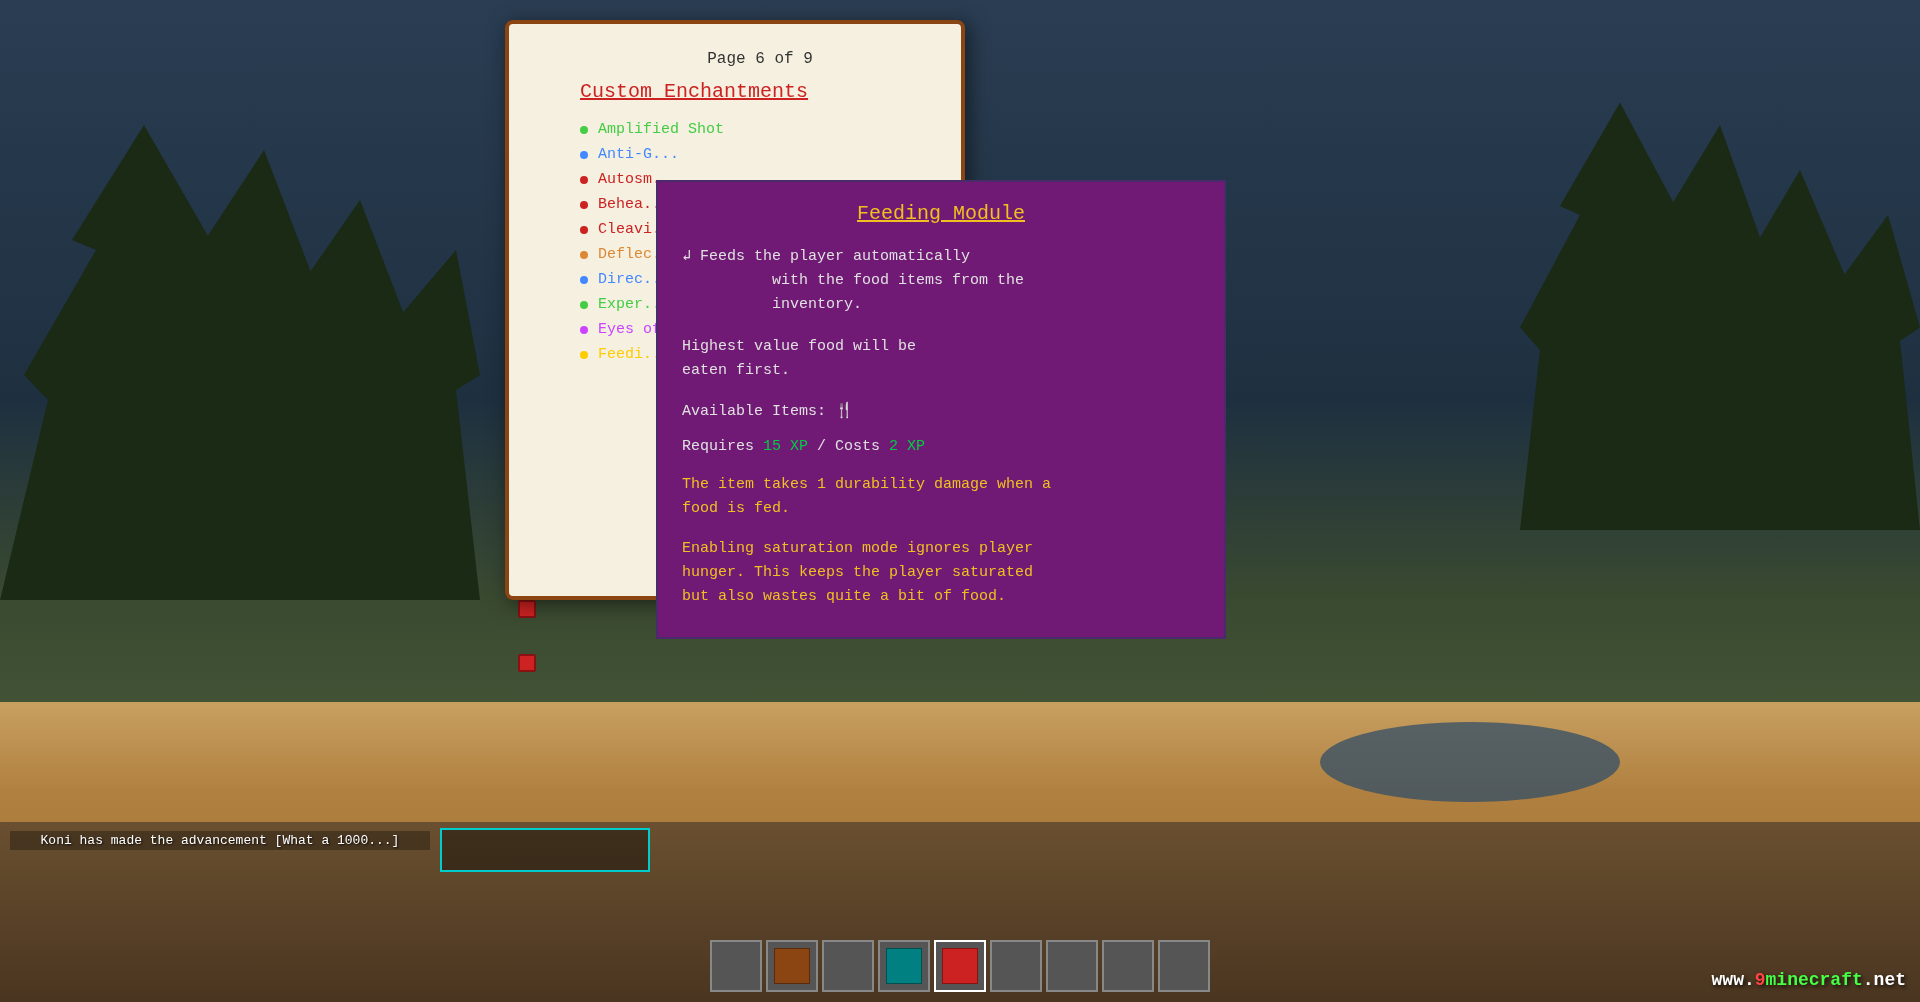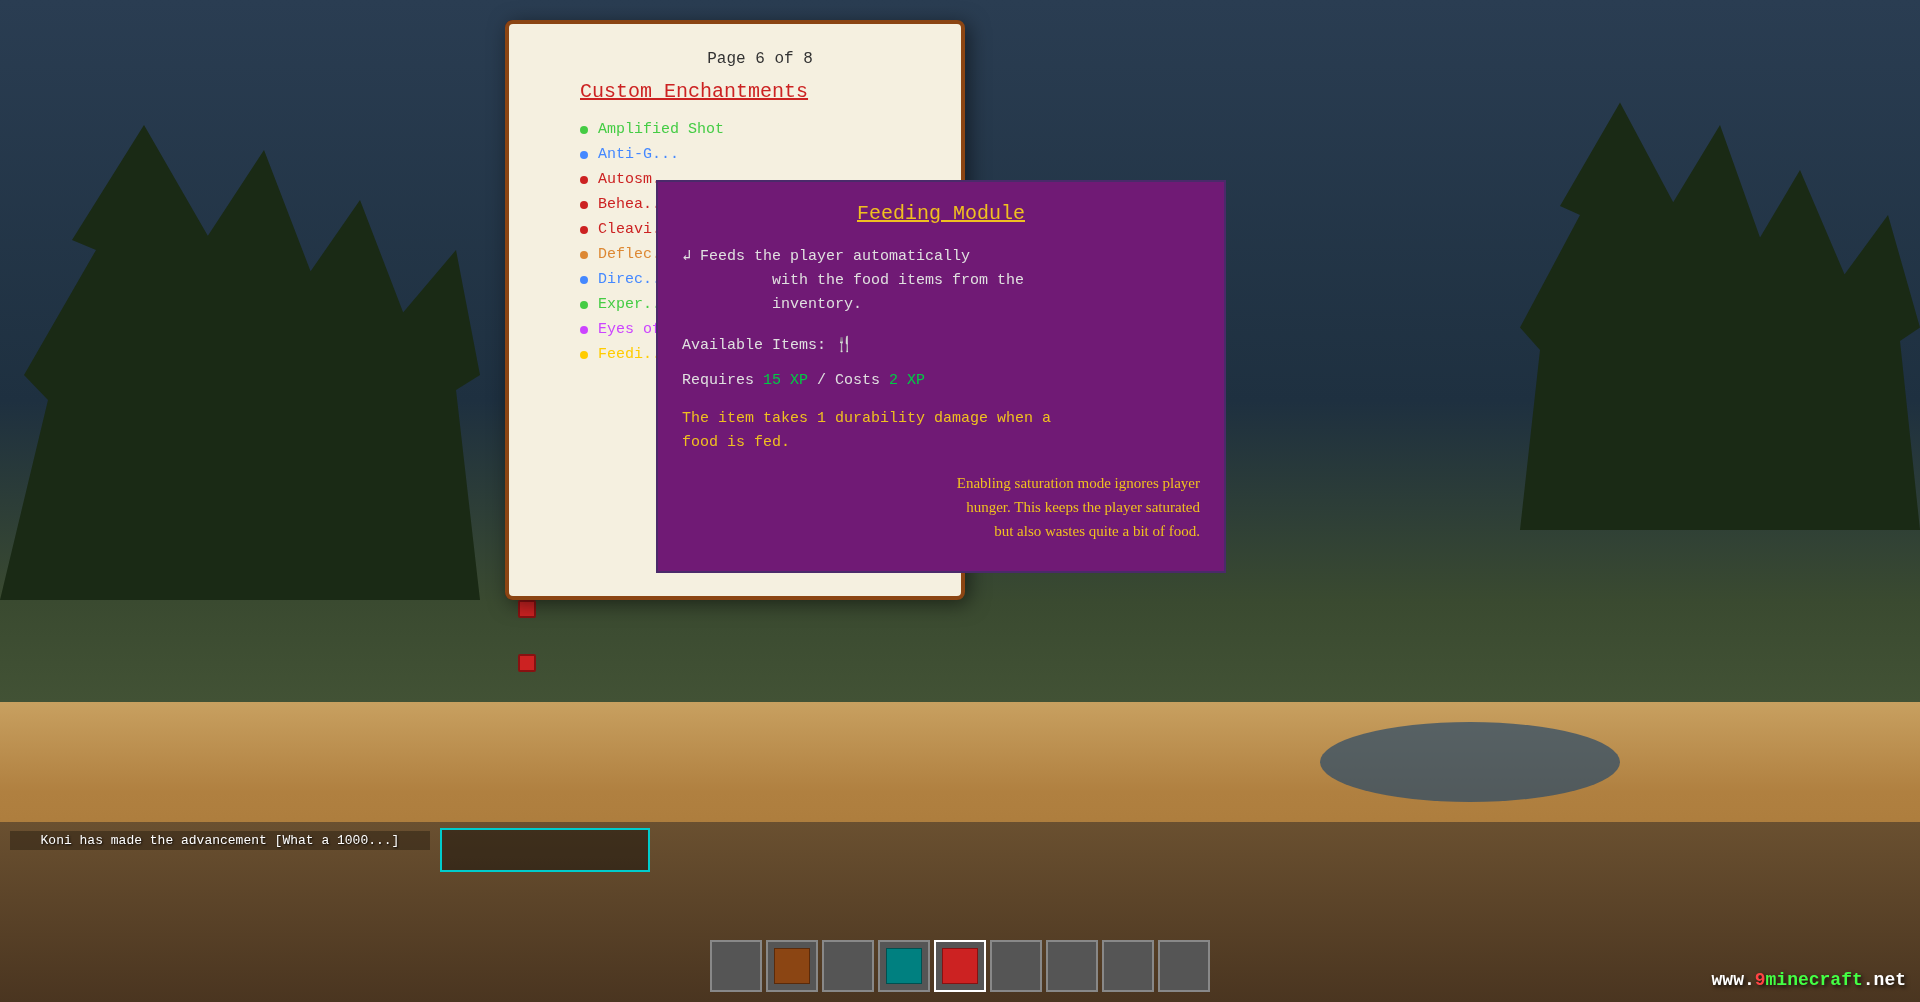--- a/index.html
+++ b/index.html
@@ -215,23 +215,22 @@
       color: #f0c020;
       font-size: 15px;
       font-family: 'Courier New', monospace;
       line-height: 1.6;
       margin-bottom: 16px;
     }
 
     .tooltip-saturation {
       color: #f0c020;
       font-size: 15px;
-      font-family: Liberation Serif, serif;
+      font-family: Liberation Mono, monospace;
       line-height: 1.6;
-      text-align: right;
     }
 
     
     .chat-area {
       position: absolute;
       left: 10px;
       bottom: 150px;
       width: 420px;
     }
 
@@ -350,21 +349,21 @@
   <div class="binding-dot"></div>
   <div class="binding-dot"></div>
   <div class="binding-dot"></div>
   <div class="binding-dot"></div>
   <div class="binding-dot"></div>
 </div>
 
 <div class="book"></div>
 
 <div class="book-content">
-  <div class="book-page-num">Page 6 of 8</div>
+  <div class="book-page-num">Page 6 of 9</div>
   <div class="book-title">Custom Enchantments</div>
   <ul class="enchant-list">
     <li class="enchant-item">
       <span class="enchant-bullet" style="background:#44cc44;"></span>
       <span style="color:#44cc44;">Amplified Shot</span>
     </li>
     <li class="enchant-item">
       <span class="enchant-bullet" style="background:#4488ff;"></span>
       <span style="color:#4488ff;">Anti-G...</span>
     </li>
@@ -405,20 +404,24 @@
 
 <div class="tooltip-panel">
   <div class="tooltip-title">Feeding Module</div>
 
   <div class="tooltip-section">
     <div class="tooltip-desc">
       <span>↲</span> Feeds the player automatically<br>
       &nbsp;&nbsp;&nbsp;&nbsp;&nbsp;&nbsp;&nbsp;&nbsp;&nbsp;&nbsp;with the food items from the<br>
       &nbsp;&nbsp;&nbsp;&nbsp;&nbsp;&nbsp;&nbsp;&nbsp;&nbsp;&nbsp;inventory.
     </div>
+    <div class="tooltip-desc">
+      Highest value food will be<br>
+      eaten first.
+    </div>
   </div>
 
   <div class="tooltip-available">
     <span>Available Items: </span><span class="items-icon">🍴</span>
   </div>
 
   <div class="tooltip-requires">
     <span>Requires </span><span class="xp-val">15 XP</span><span> / Costs </span><span class="xp-val">2 XP</span>
   </div>
 

